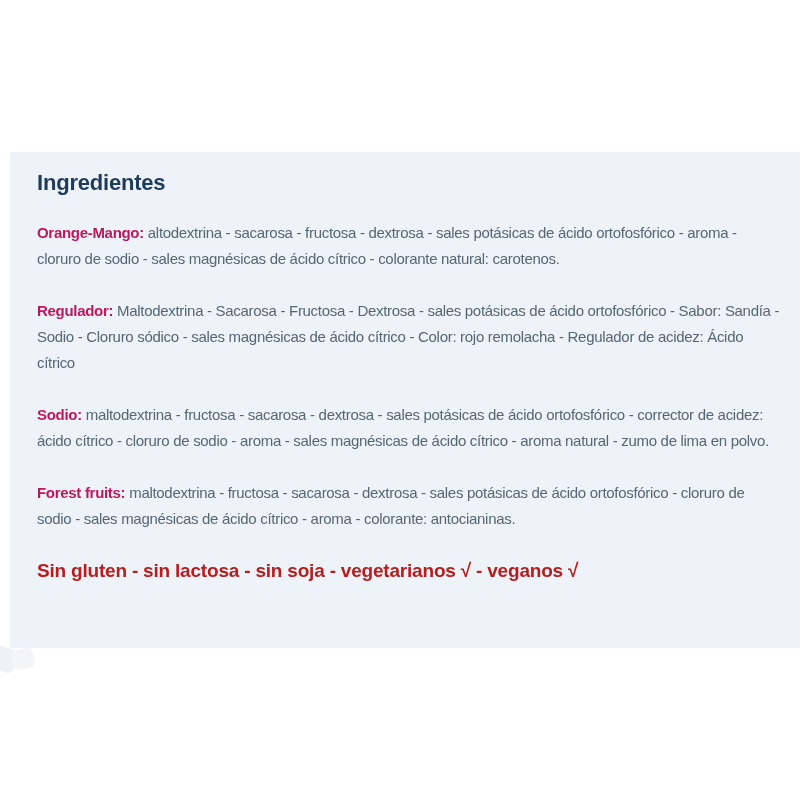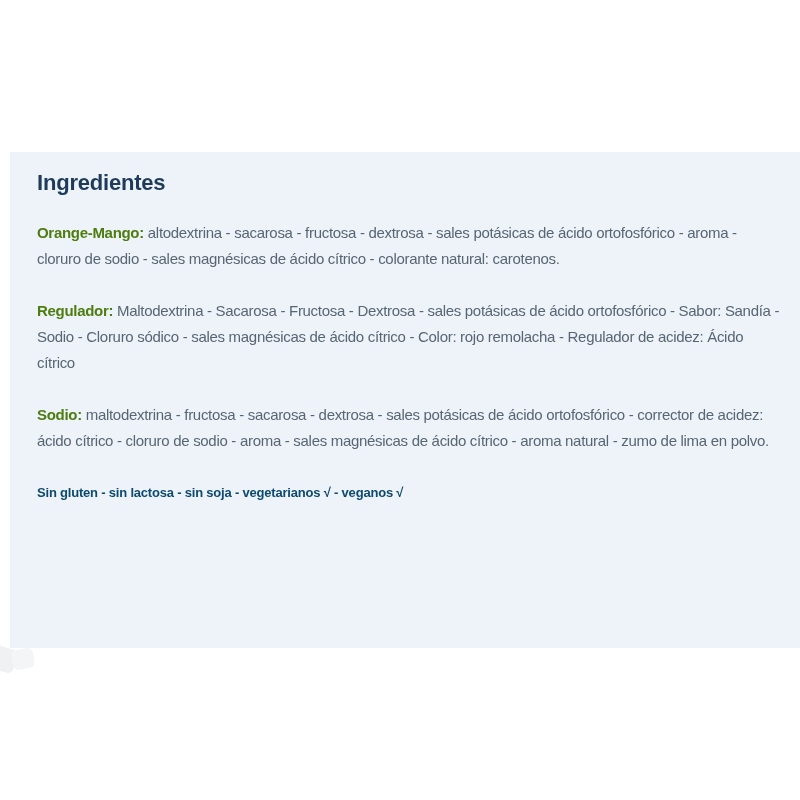--- a/index.html
+++ b/index.html
@@ -39,29 +39,29 @@
     font-size: 15px;
     line-height: 26px;
     letter-spacing: -0.3px;
     color: #576673;
     margin-bottom: 26px;
     max-width: 745px;
   }
 
   .flavor-label {
     font-weight: 700;
-    color: #4d7c0f;
+    color: #be185d;
   }
 
   .dietary-line {
-    font-size: 13px;
+    font-size: 19px;
     font-weight: 700;
     line-height: 26px;
     letter-spacing: -0.2px;
-    color: #0c4a6e;
+    color: #b91c1c;
   }
 
   
   .decorative-fragment {
     position: absolute;
     left: -14px;
     top: 645px;
     width: 52px;
     height: 32px;
     pointer-events: none;
@@ -90,20 +90,21 @@
   <section class="ingredients-panel">
 
     <h2 class="panel-heading">Ingredientes</h2>
 
     <p class="ingredient-paragraph"><strong class="flavor-label">Orange-Mango:</strong><span> altodextrina - sacarosa - fructosa - dextrosa - sales potásicas de ácido ortofosfórico - aroma - cloruro de sodio -  sales magnésicas de ácido cítrico - colorante natural: carotenos.</span></p>
 
     <p class="ingredient-paragraph"><strong class="flavor-label">Regulador:</strong><span> Maltodextrina - Sacarosa - Fructosa - Dextrosa - sales potásicas de ácido ortofosfórico - Sabor: Sandía - Sodio - Cloruro sódico - sales magnésicas de ácido cítrico - Color: rojo remolacha - Regulador de acidez: Ácido cítrico</span></p>
 
     <p class="ingredient-paragraph"><strong class="flavor-label">Sodio:</strong><span> maltodextrina - fructosa - sacarosa - dextrosa - sales potásicas de ácido ortofosfórico - corrector de acidez: ácido cítrico - cloruro de sodio - aroma - sales magnésicas de ácido cítrico - aroma natural - zumo de lima en polvo.</span></p>
 
+    <p class="ingredient-paragraph"><strong class="flavor-label">Forest fruits:</strong><span> maltodextrina - fructosa - sacarosa - dextrosa - sales potásicas de ácido ortofosfórico - cloruro de sodio - sales magnésicas de ácido cítrico - aroma - colorante: antocianinas.</span></p>
 
     <p class="dietary-line">Sin gluten - sin lactosa - sin soja - vegetarianos √ - veganos √</p>
 
   </section>
 
   <div class="decorative-fragment">
     <div class="frag-a"></div>
     <div class="frag-b"></div>
   </div>
 

